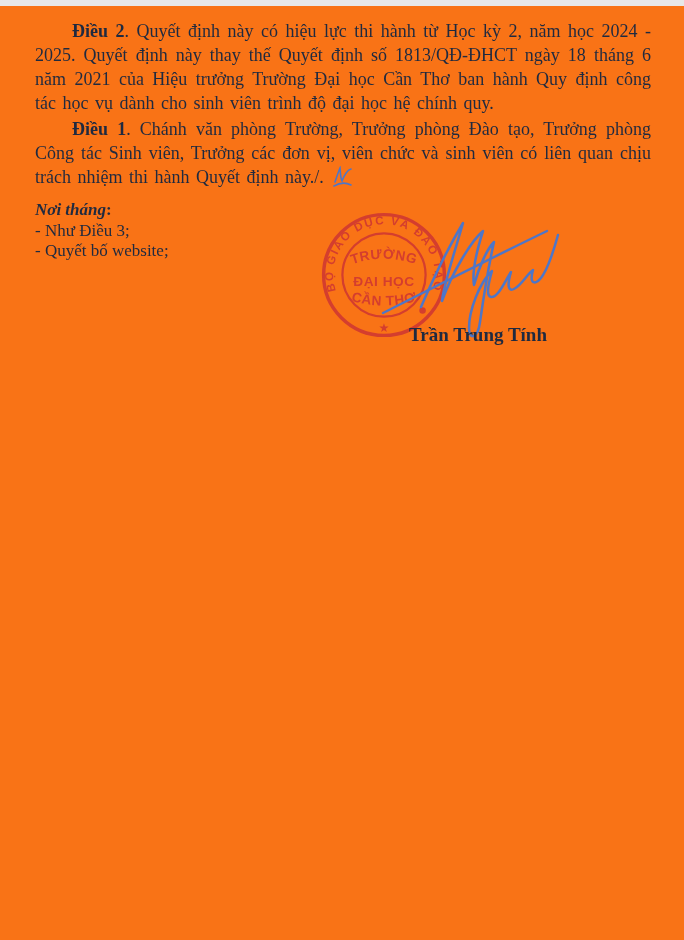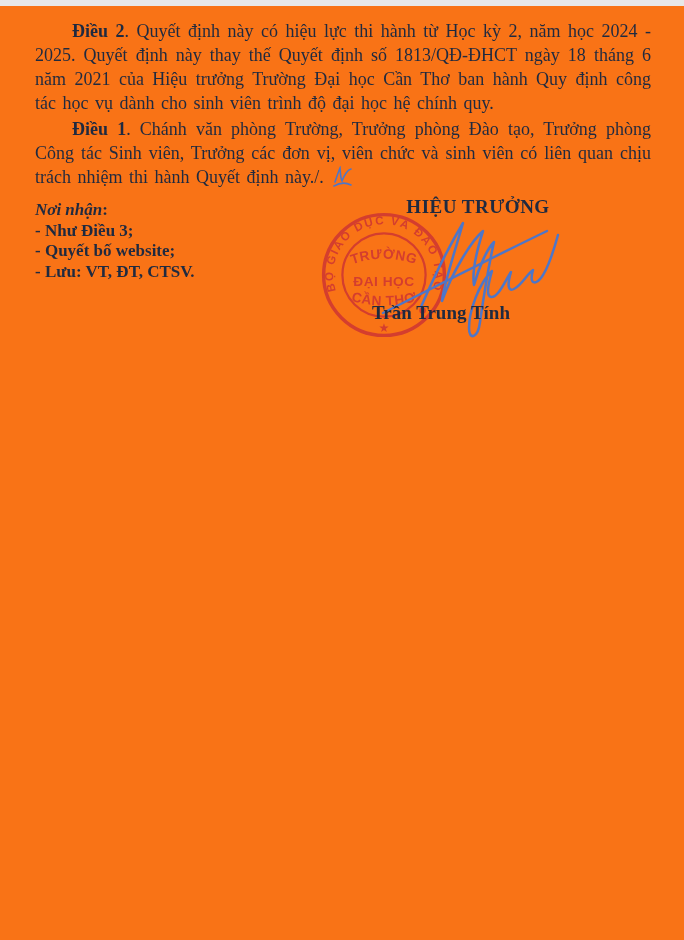--- a/index.html
+++ b/index.html
@@ -33,37 +33,38 @@
 
   .recipients {
     position: absolute;
     left: 35px;
     top: 194px;
     font-size: 17px;
     line-height: 20.5px;
   }
   .recipients .heading { font-weight: bold; font-style: italic; }
   .recipients .colon { font-weight: bold; font-style: normal; }
-  .recipients .item { font-style: normal; font-weight: bold; }
+  .recipients .item { font-style: normal; }
 
   .sign-title {
     position: absolute;
     left: 372px;
     top: 190px;
     width: 212px;
     text-align: center;
     font-weight: bold;
     font-size: 19px;
     letter-spacing: 0.5px;
   }
   .sign-name {
     position: absolute;
     left: 372px;
-    top: 296px;
+    top: 318px;
     width: 212px;
+    text-align: center;
     font-weight: bold;
     font-size: 19px;
   }
   .stamp-svg {
     position: absolute;
     left: 318px;
     top: 200px;
     width: 132px;
     height: 138px;
     opacity: 0.93;
@@ -84,27 +85,25 @@
 
   <div class="content">
     <p class="para"><span class="lead">Điều 2</span><span>. Quyết định này có hiệu lực thi hành từ Học kỳ 2, năm học 2024 - 2025. Quyết định này thay thế Quyết định số 1813/QĐ-ĐHCT ngày 18 tháng 6 năm 2021 của Hiệu trưởng Trường Đại học Cần Thơ ban hành Quy định công tác học vụ dành cho sinh viên trình độ đại học hệ chính quy.</span></p>
 
     <p class="para"><span class="lead">Điều 1</span><span>. Chánh văn phòng Trường, Trưởng phòng Đào tạo, Trưởng phòng Công tác Sinh viên, Trưởng các đơn vị, viên chức và sinh viên có liên quan chịu trách nhiệm thi hành Quyết định này./.</span><svg class="initial-mark" width="26" height="24" viewBox="0 0 26 24">
         <path d="M5,16 C7,10 9,4 10,2 C10.5,7 10.5,12 12,15 C14,10 17,4 21,3 M4,20 C10,16.5 16,16.5 21,19" fill="none" stroke="#4e76c8" stroke-width="1.6" stroke-linecap="round"></path>
       </svg></p>
   </div>
 
   <div class="recipients">
-    <div><span class="heading">Nơi nhận</span><span class="colon">:</span></div>
+    <div><span class="heading">Nơi tháng</span><span class="colon">:</span></div>
     <div class="item">- Như Điều 3;</div>
     <div class="item">- Quyết bố website;</div>
-    <div class="item">- Lưu: VT, ĐT, CTSV.</div>
   </div>
 
-  <div class="sign-title">HIỆU TRƯỞNG</div>
 
   <svg class="stamp-svg" viewBox="0 0 130 136">
 
     <circle cx="65" cy="68" r="59.5" fill="none" stroke="#d23a30" stroke-width="3.4"></circle>
     <circle cx="65" cy="68" r="41" fill="none" stroke="#d23a30" stroke-width="2.2"></circle>
 
     <defs>
       <path id="ringPath" d="M 20.9 91.5 A 50 50 0 1 1 109.1 91.5" fill="none"></path>
       <path id="arcTop" d="M 27 60 Q 65 44 103 60" fill="none"></path>
       <path id="arcBottom" d="M 27 92 Q 65 104 103 92" fill="none"></path>

